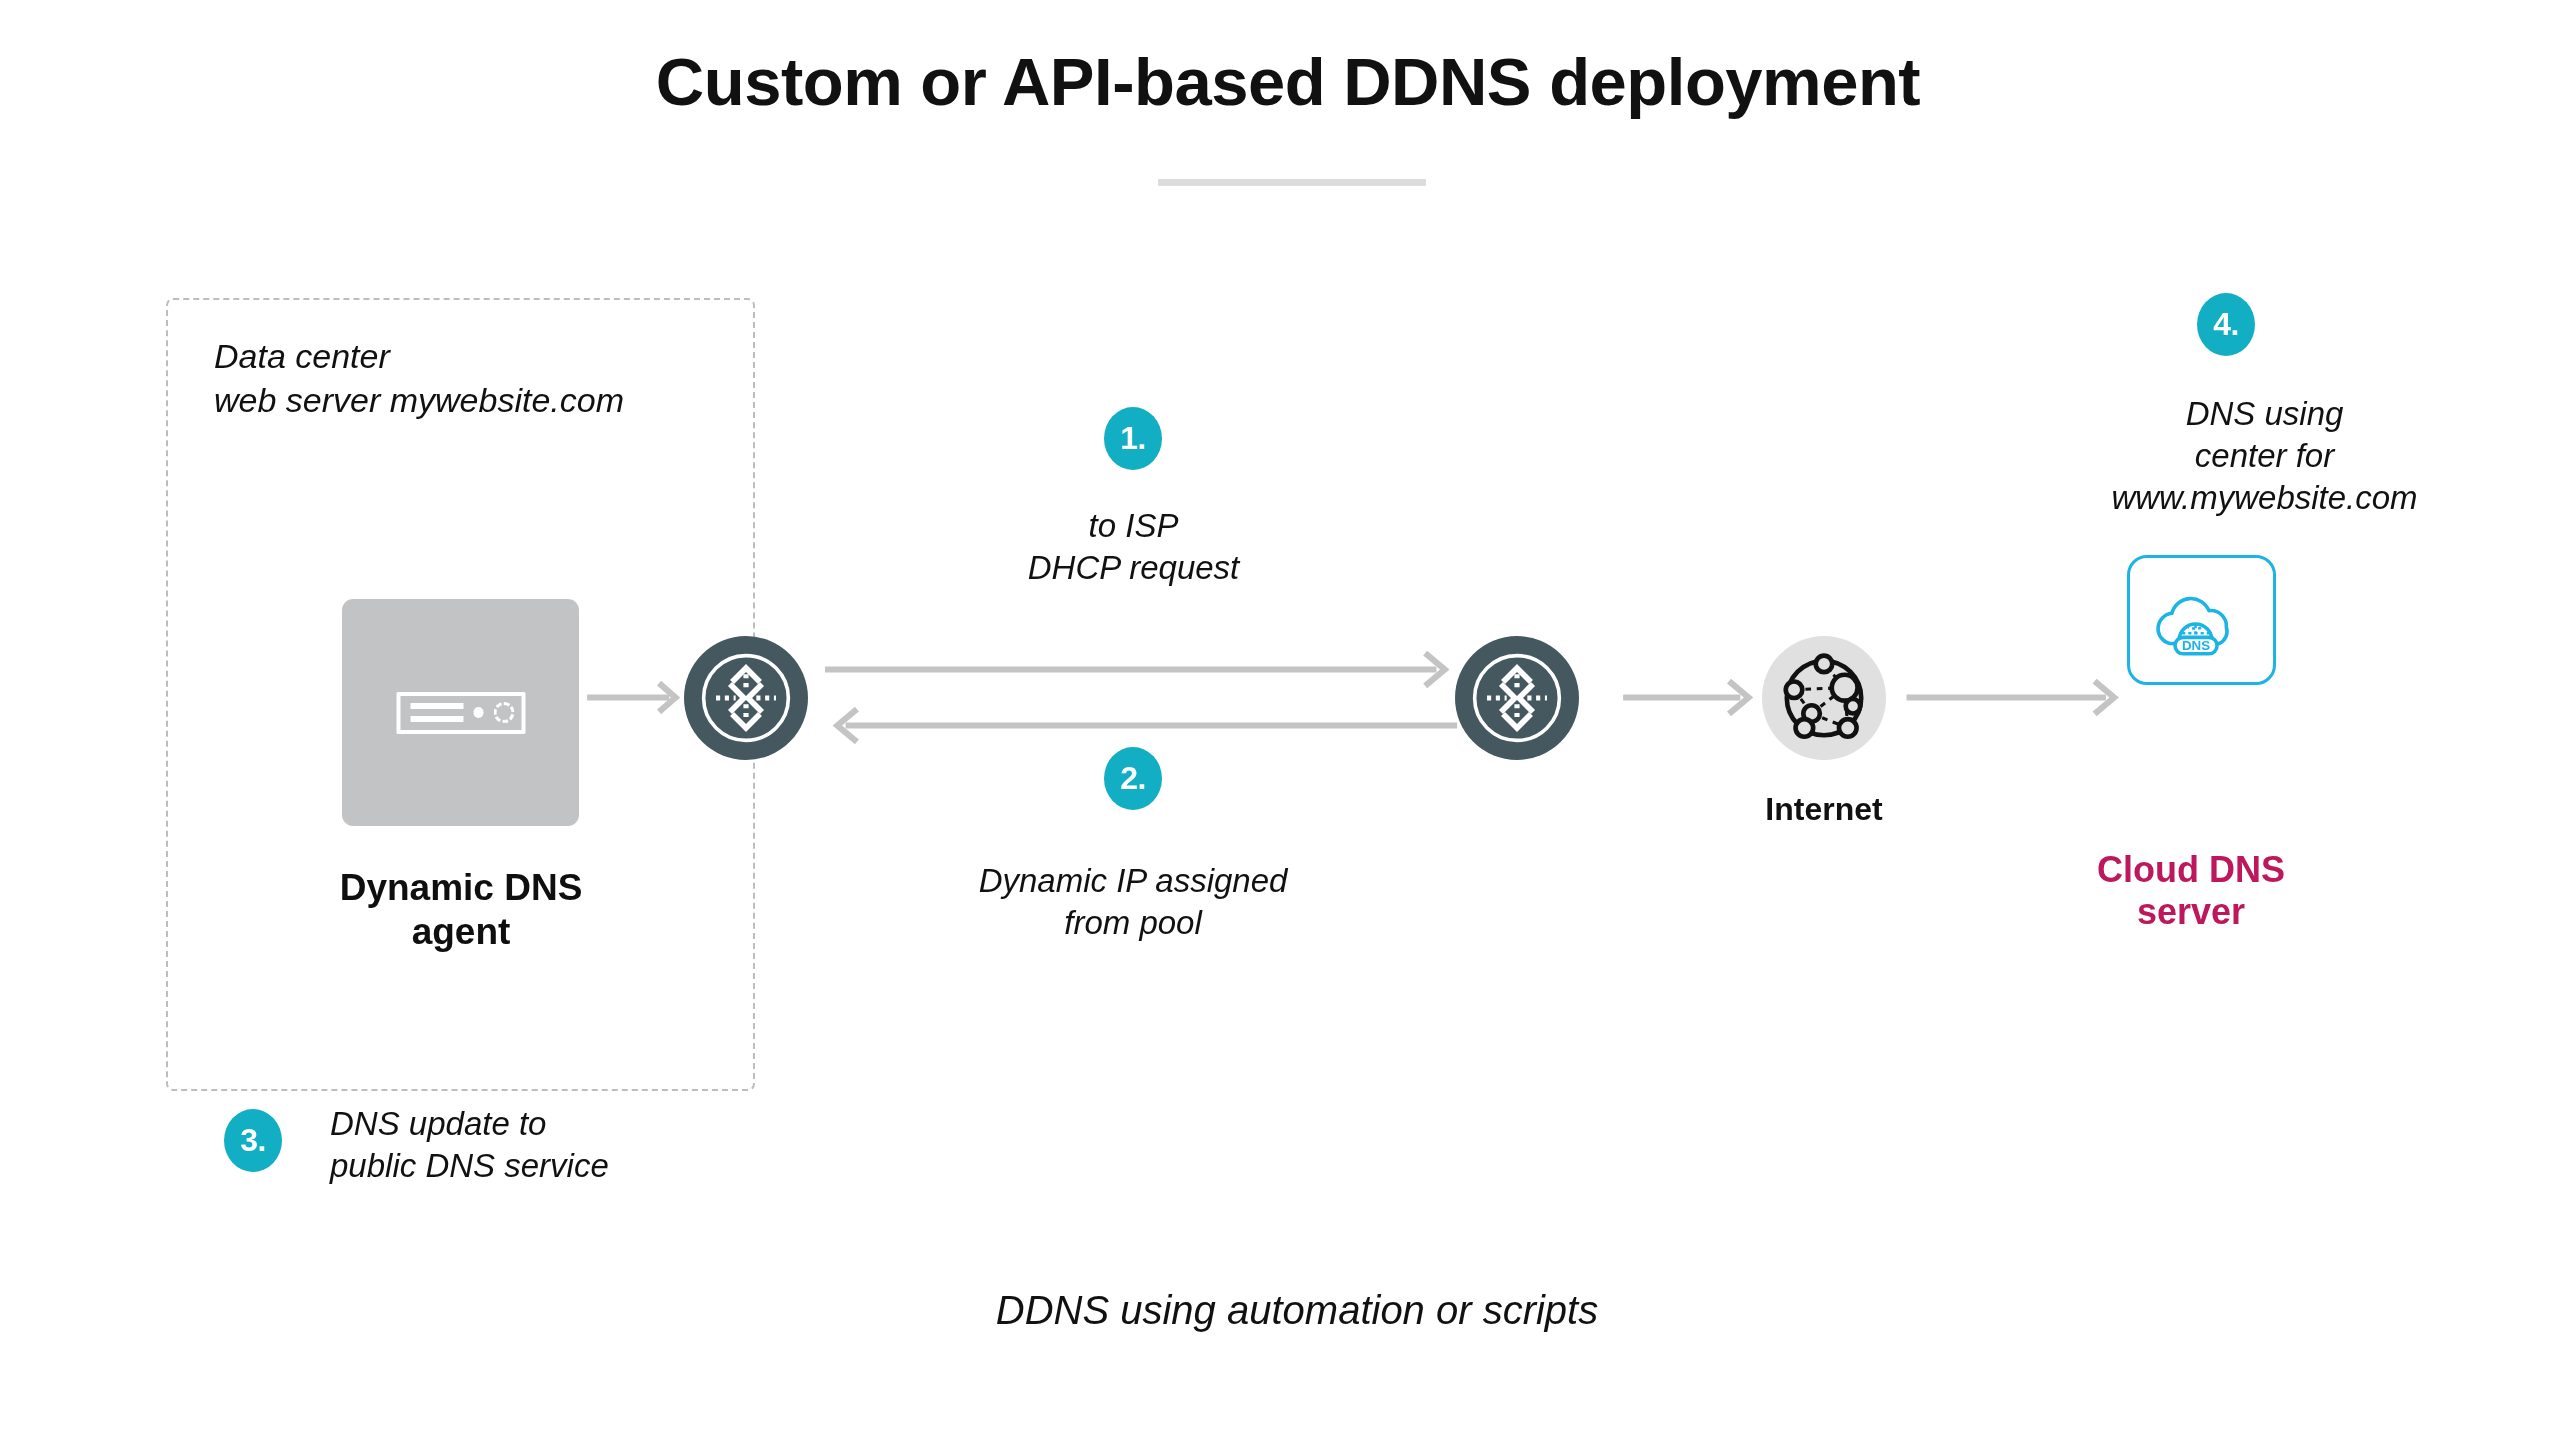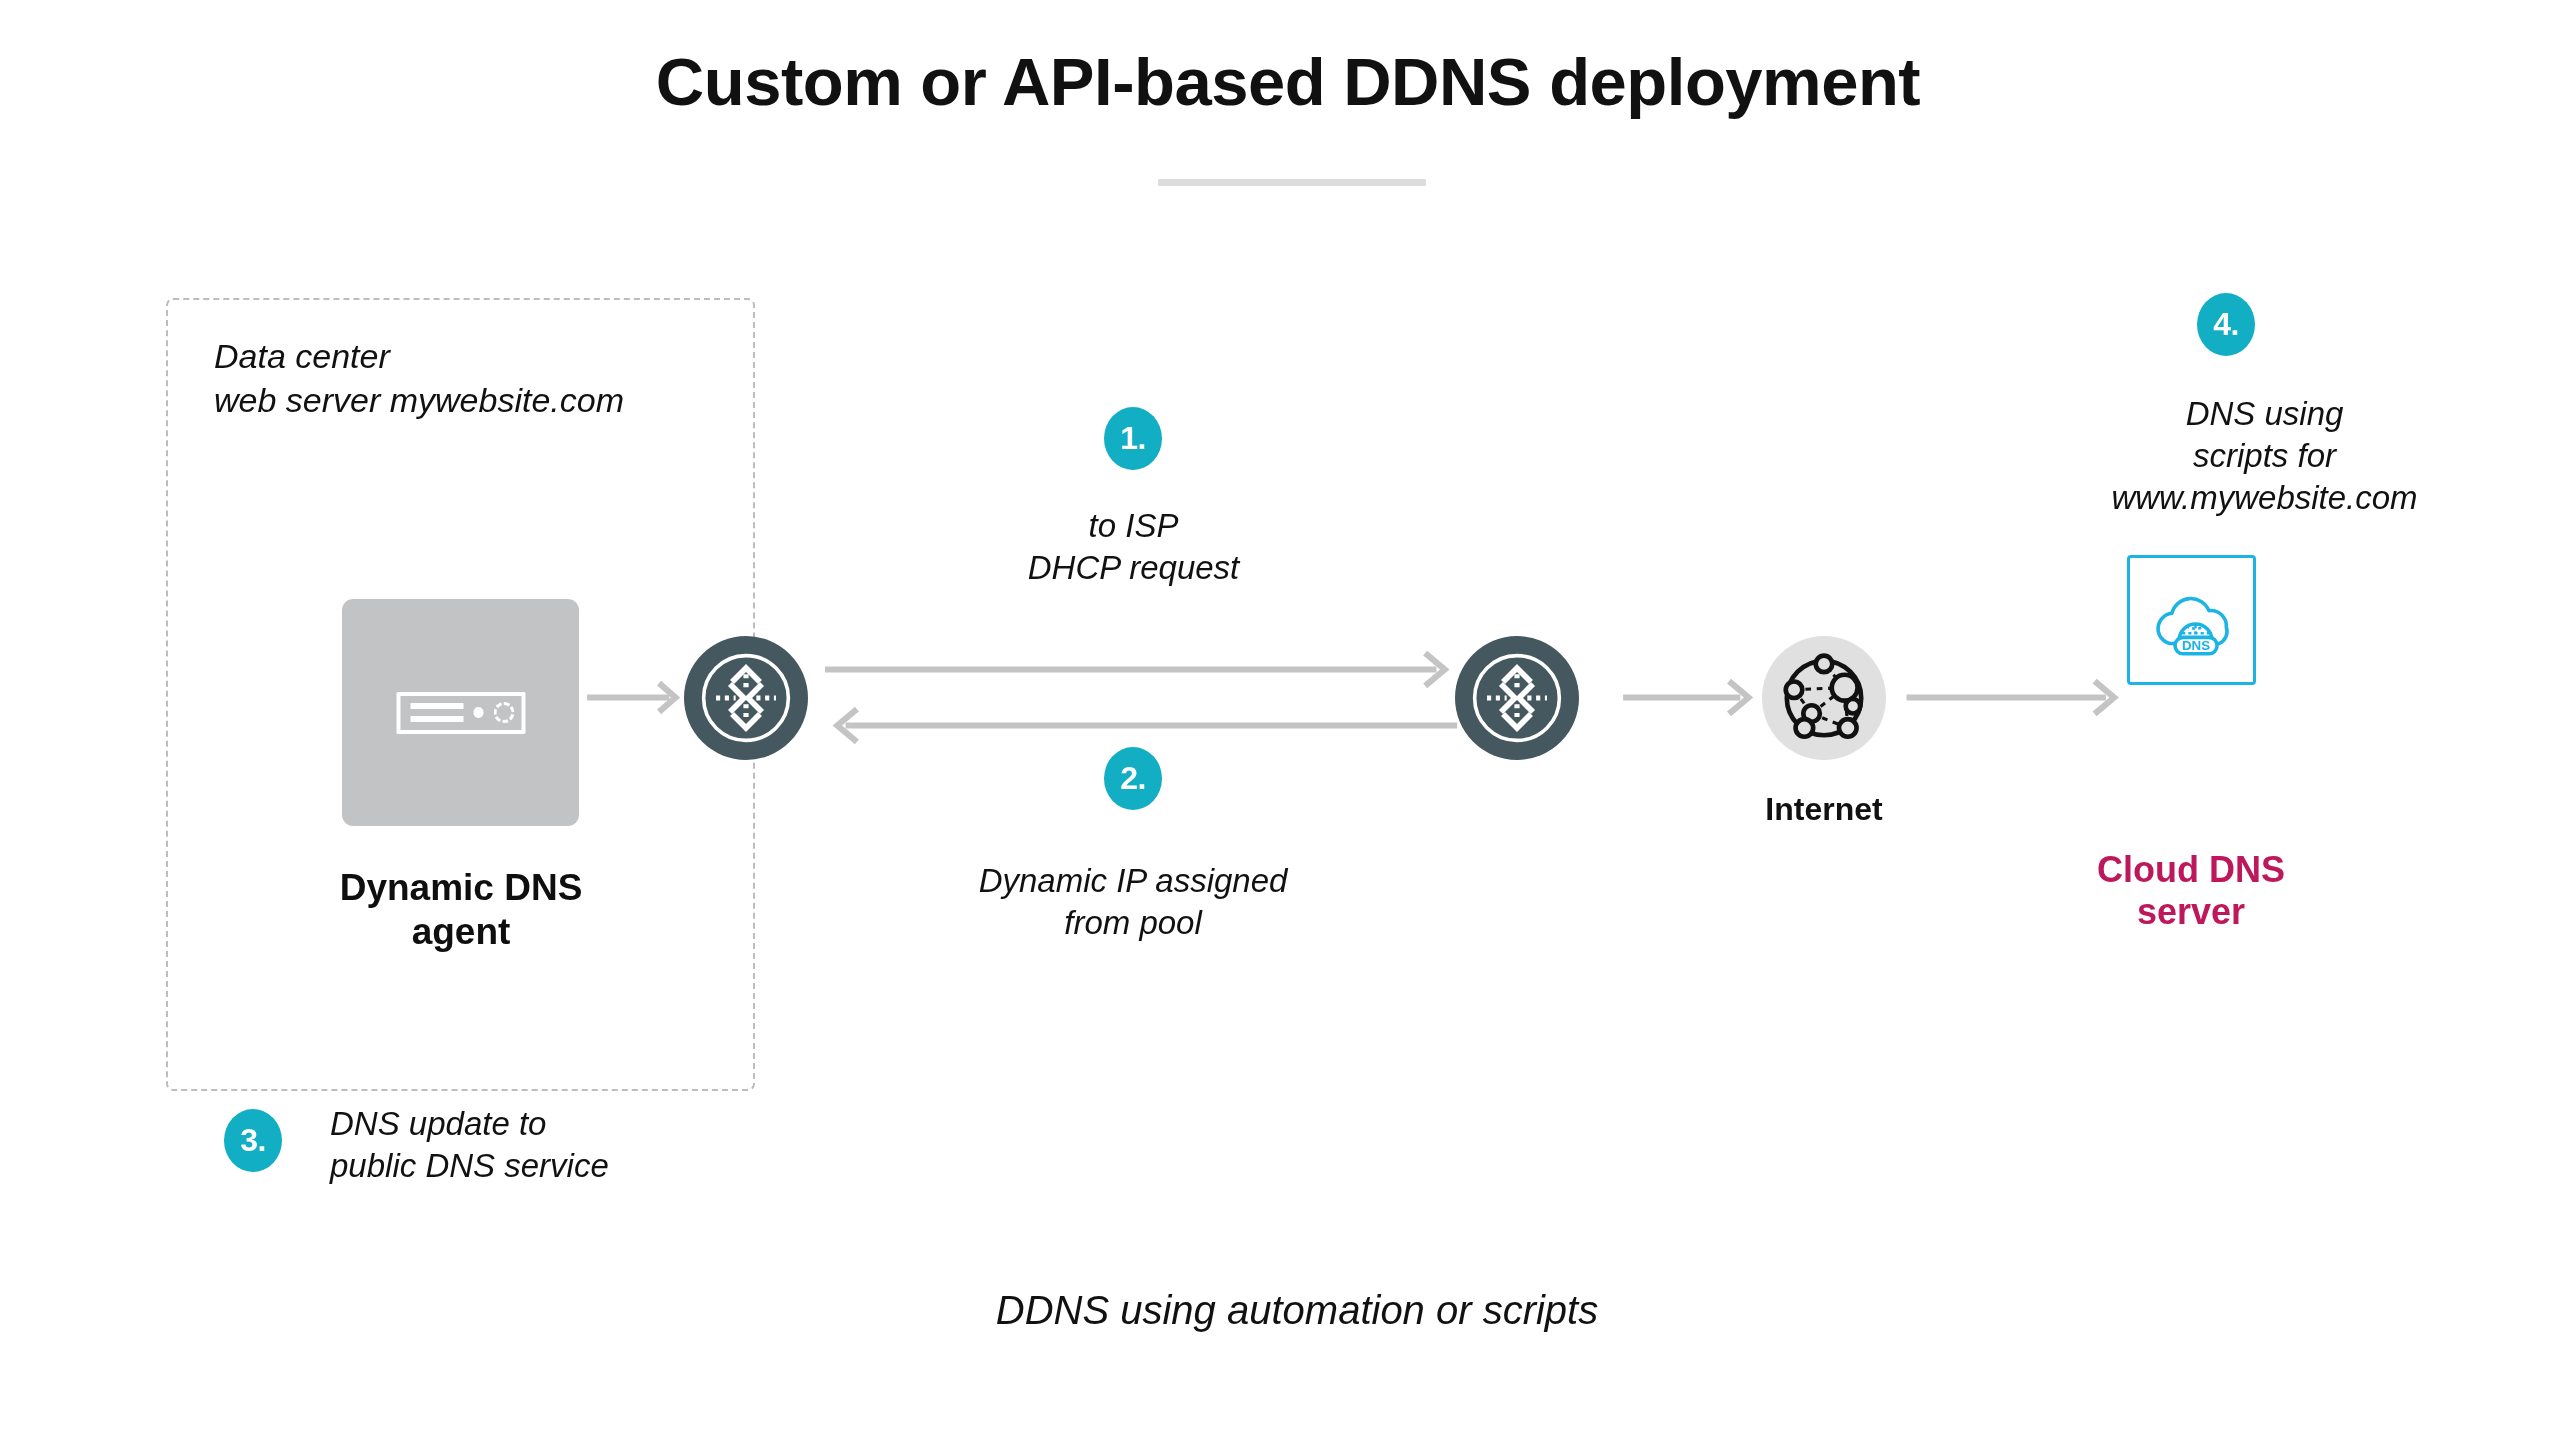--- a/index.html
+++ b/index.html
@@ -69,22 +69,22 @@
     border-radius:50%;background:#e0e0e0;
   }
   .internet svg{position:absolute;left:0;top:0;width:124px;height:124px;}
   .internet-label{
     position:absolute;left:1690px;top:791px;width:268px;text-align:center;
     font-size:32px;font-weight:600;color:#111;
   }
 
   
   .cloud-box{
-    position:absolute;left:2127px;top:555px;width:129px;height:130px;
-    border:3.6px solid #1cb4e5;border-radius:4px;box-sizing:border-box;
+    position:absolute;left:2127px;top:555px;width:149px;height:130px;
+    border:3.6px solid #1cb4e5;border-radius:20px;box-sizing:border-box;
     background:#fff;
   }
   .cloud-box svg{position:absolute;left:13.4px;top:26px;width:103px;height:77px;}
   .cloud-caption{
     position:absolute;left:2062px;top:849px;width:258px;text-align:center;
     font-size:36px;font-weight:bold;line-height:1.18;color:#be185d;
   }
 
   
   .arrow-svg{position:absolute;overflow:visible;}
@@ -258,20 +258,20 @@
 
   <div class="badge s3-badge">3.</div>
   <div class="step-text s3-text">
     <div>DNS update to</div>
     <div>public DNS service</div>
   </div>
 
   <div class="badge s4-badge">4.</div>
   <div class="step-text s4-text">
     <div>DNS using</div>
-    <div>scripts for</div>
+    <div>center for</div>
     <div>www.mywebsite.com</div>
   </div>
 
   <div class="bottom-caption">DDNS using automation or scripts</div>
 
 </div>
 
 
 </body></html>

